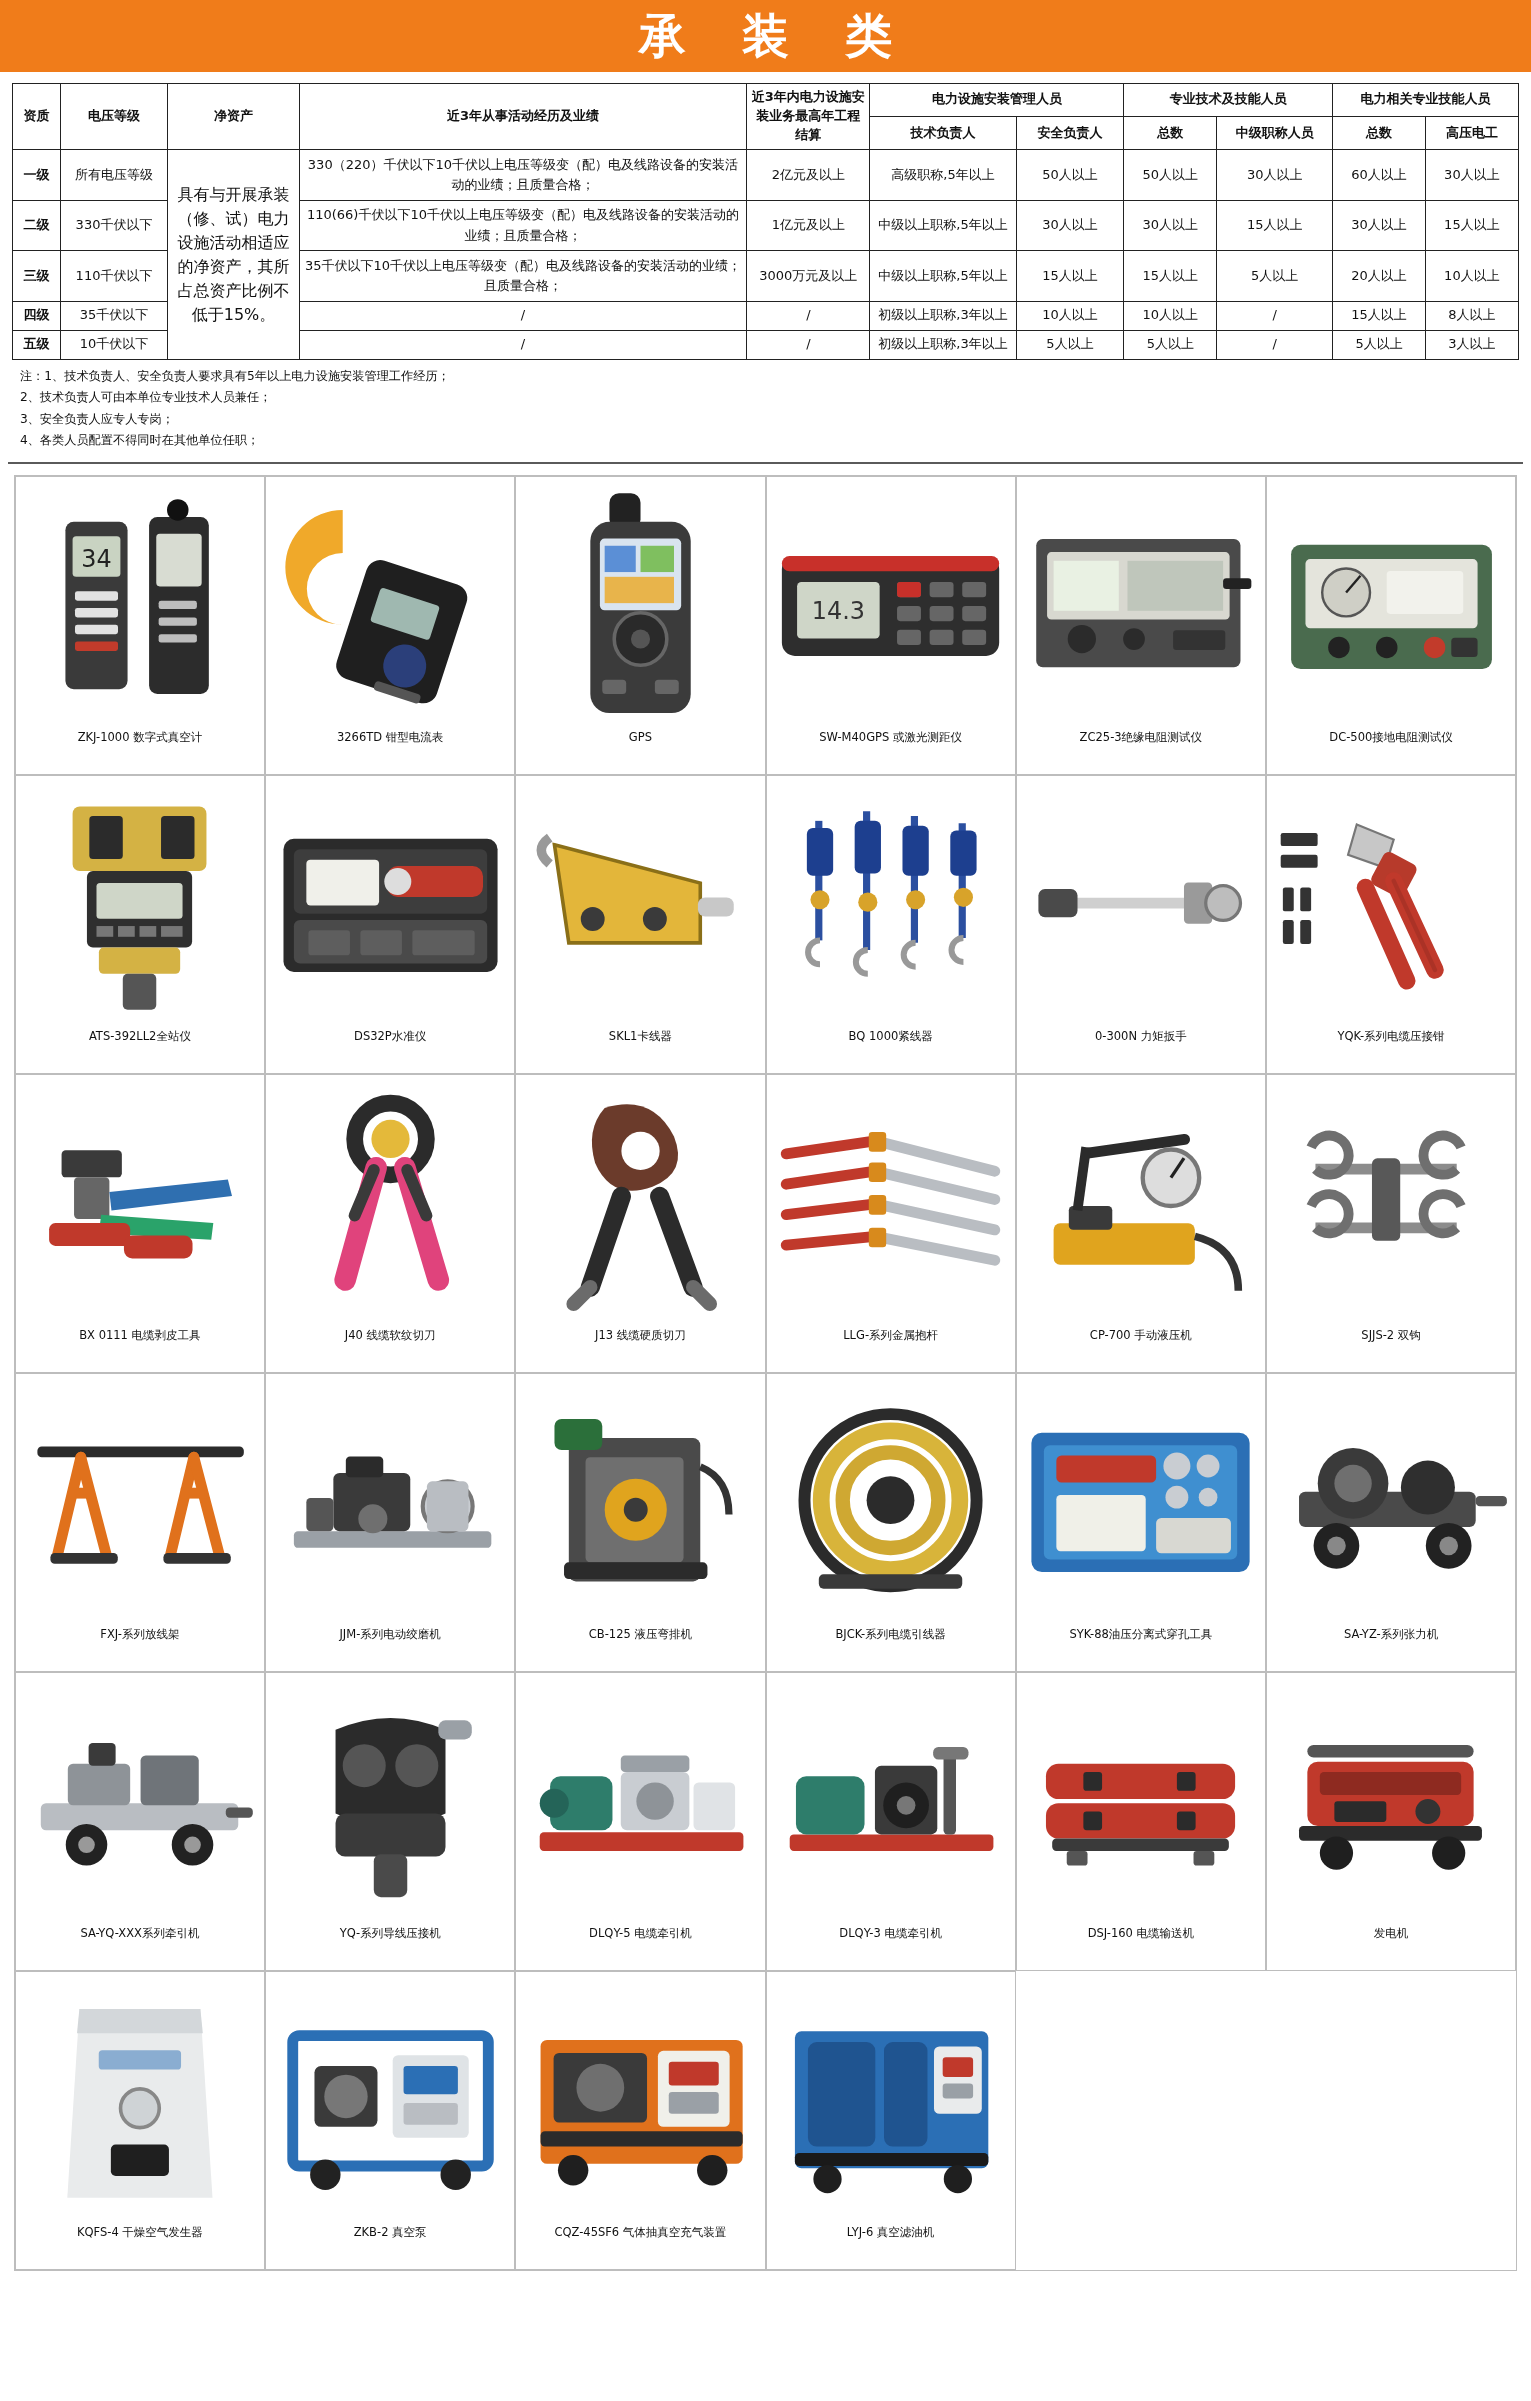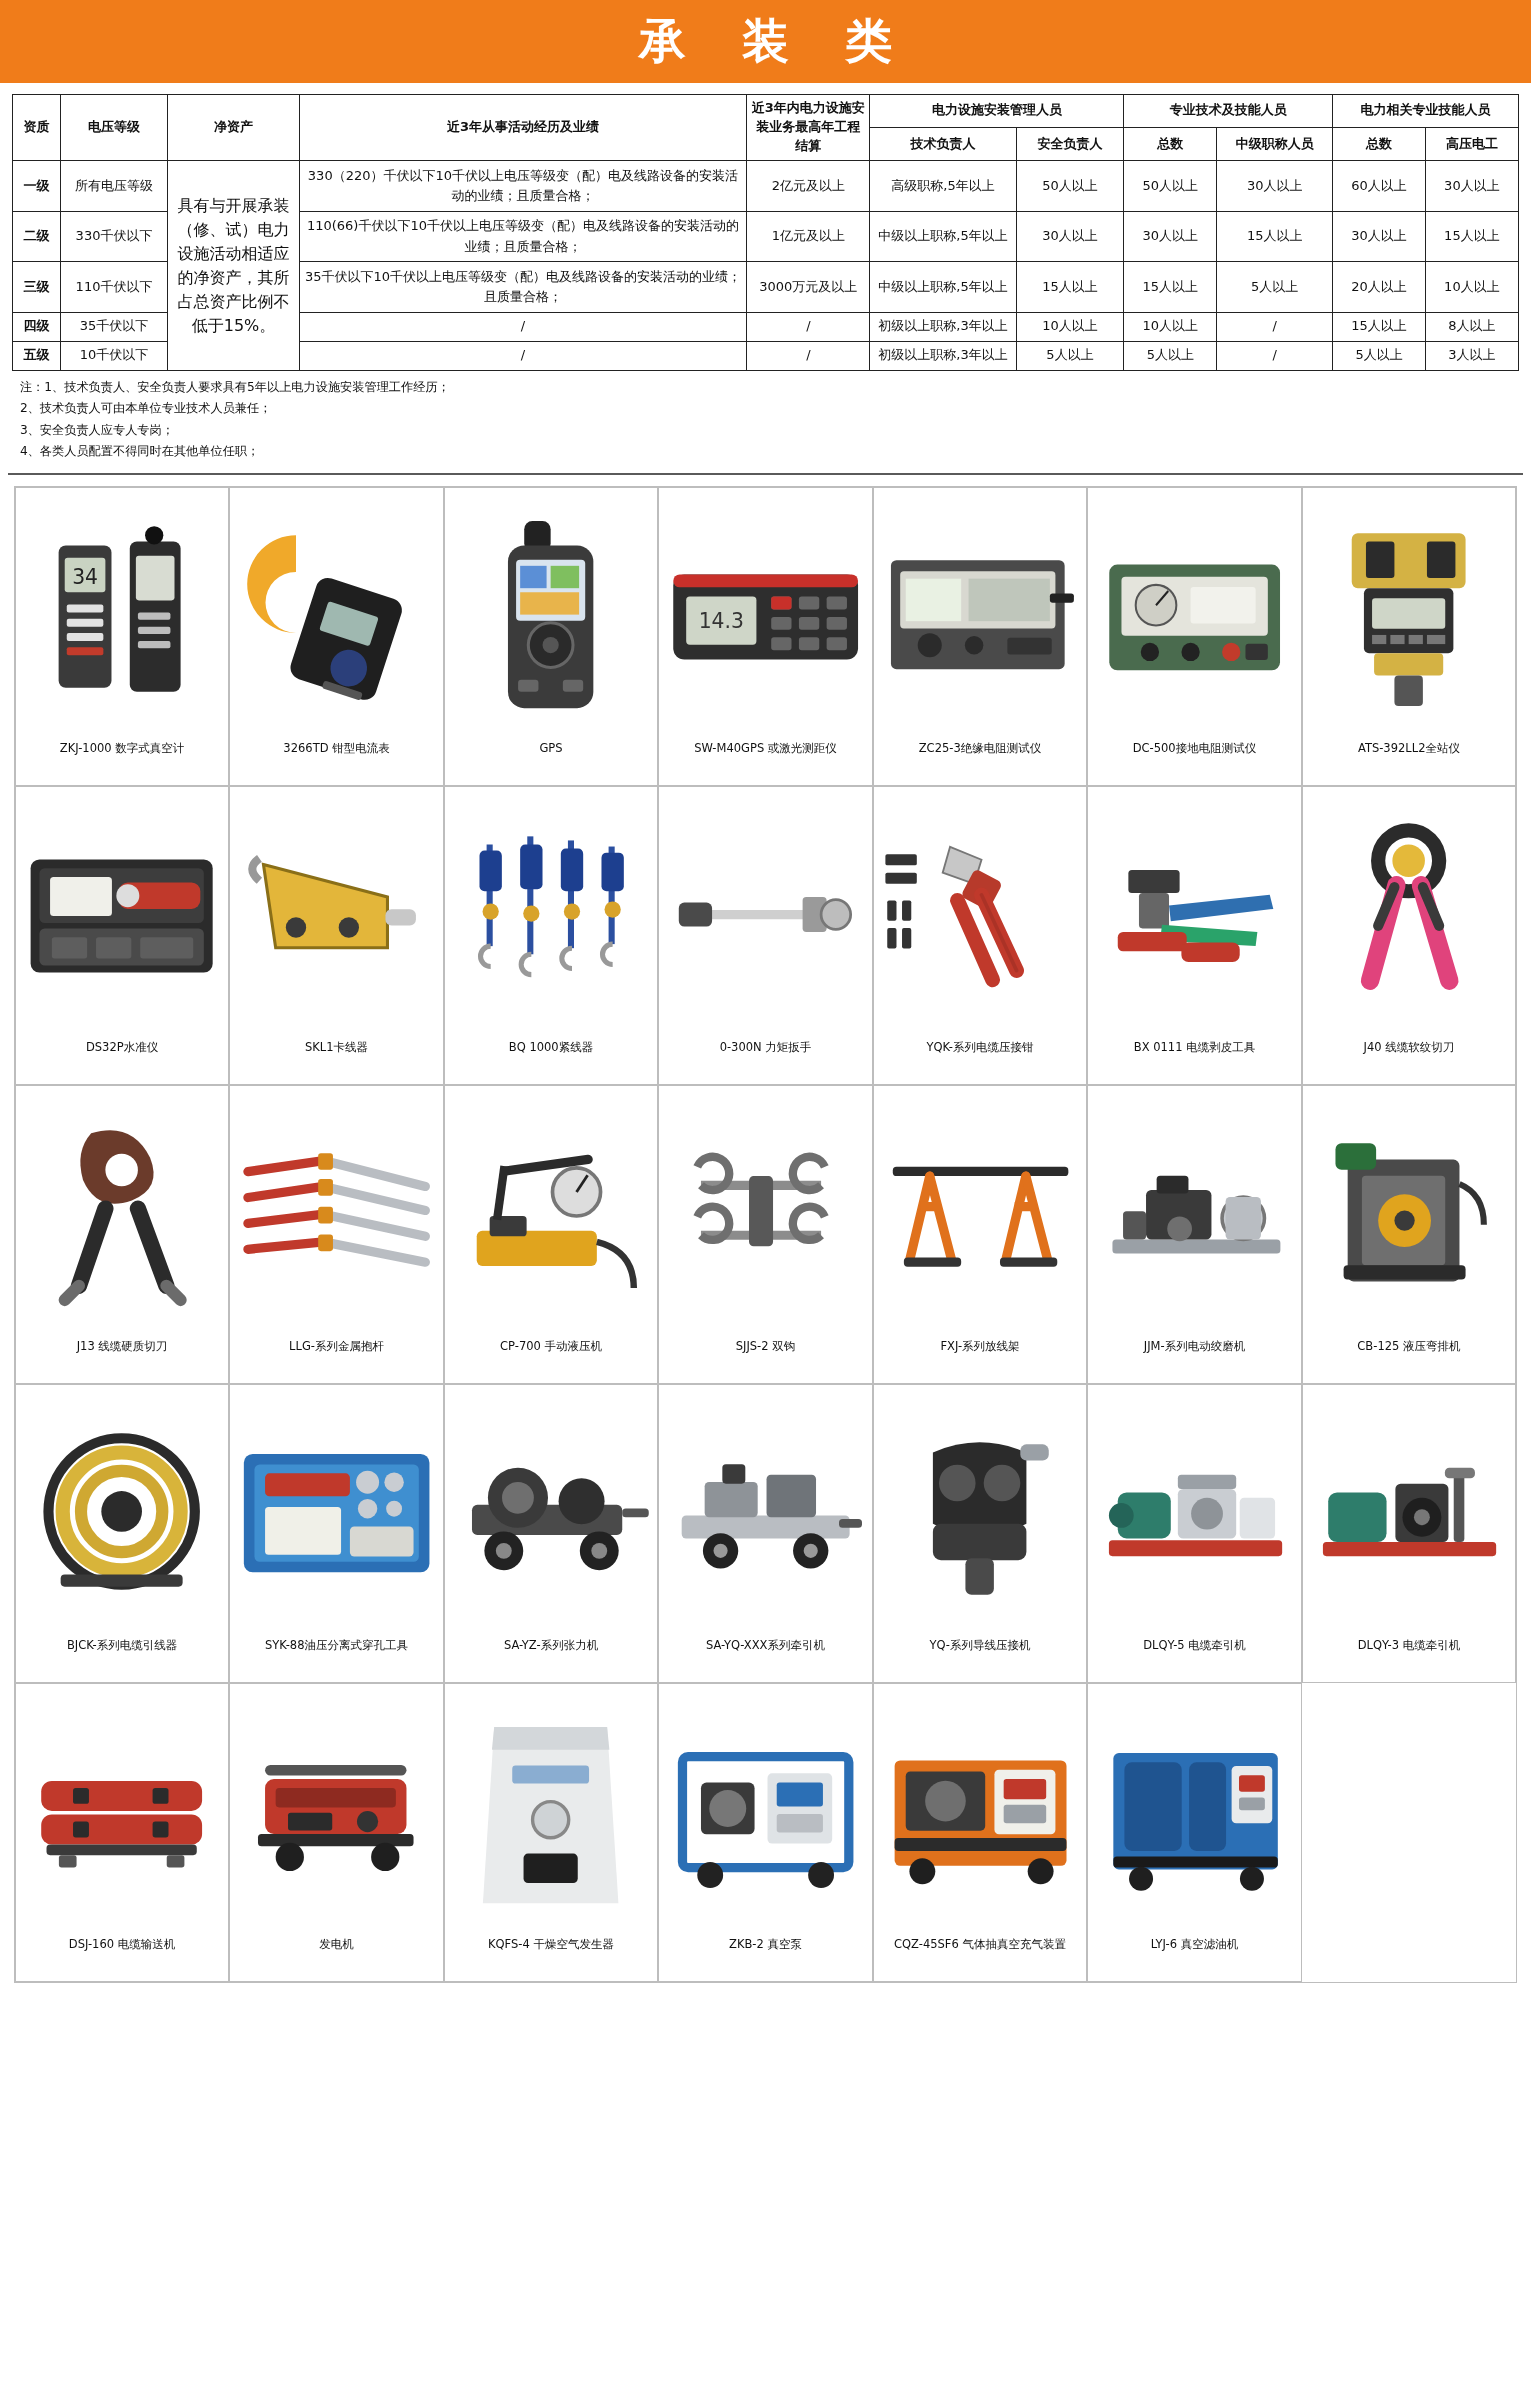--- a/index.html
+++ b/index.html
@@ -8,21 +8,21 @@
     width:1531px;
     background:#ffffff;
     font-family:"DejaVu Sans","Liberation Sans",sans-serif;
     color:#111;
   }
   .page { width:1531px; min-height:2401px; background:#fff; }
 
   
   .banner {
     background:#f07c1a;
-    height:83px;
+    height:72px;
     display:flex;
     align-items:center;
     justify-content:center;
   }
   .banner-title {
     color:#ffffff;
     font-size:47px;
     font-weight:bold;
     letter-spacing:20px;
     text-indent:20px;
@@ -56,21 +56,21 @@
     padding:6.1px 3.1px 7.7px 7.7px;
     white-space:pre-line;
   }
 
   .hr-thick { border-top:2.3px solid #5a5a5a; margin:3.1px 7.7px 0 7.7px; }
 
   
   .grid-wrap { padding:10.7px 13.8px 20px 13.8px; }
   .grid {
     display:grid;
-    grid-template-columns:repeat(7, 1fr);
+    grid-template-columns:repeat(6, 1fr);
     gap:0;
     border:0.8px solid #bdbdbd;
   }
   .cell {
     border:0.8px solid #bdbdbd;
     padding:7.7px 4.6px 6.1px 4.6px;
     display:flex;
     flex-direction:column;
     align-items:center;
     justify-content:flex-start;

